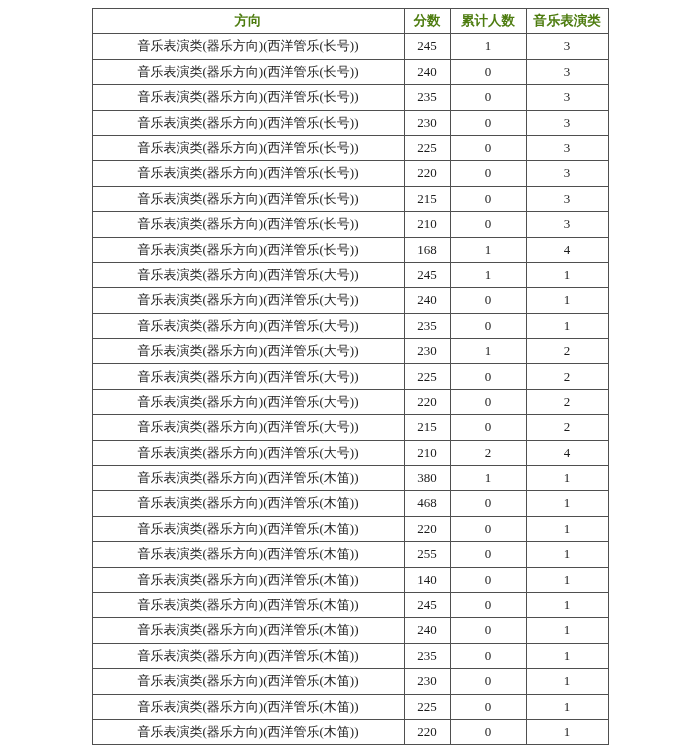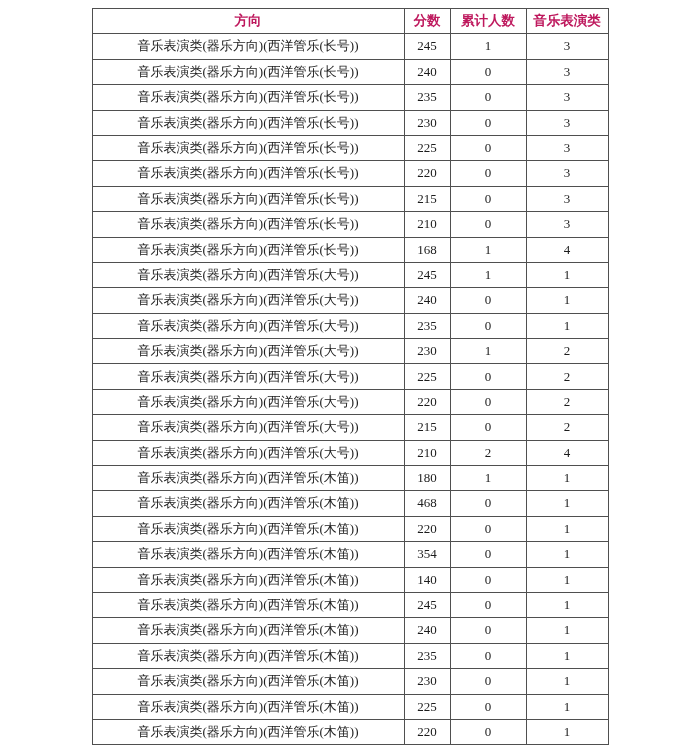--- a/index.html
+++ b/index.html
@@ -33,21 +33,21 @@
     font-size: 13px;
     line-height: 1.1;
     color: #1c1c1c;
     background: #ffffff;
     overflow: hidden;
     white-space: nowrap;
   }
   table.score-table th {
     font-weight: bold;
     font-size: 13.5px;
-    color: #be185d;
+    color: #4d7c0f;
   }
   col.col-direction { width: 312px; }
   col.col-score     { width: 46px;  }
   col.col-segment   { width: 76px;  }
   col.col-cumulative{ width: 82px;  }
 </style>
 </head>
 <body>
 
 <div class="page">
@@ -164,39 +164,39 @@
           <td>2</td>
         </tr>
         <tr>
           <td>音乐表演类(器乐方向)(西洋管乐(大号))</td>
           <td>210</td>
           <td>2</td>
           <td>4</td>
         </tr>
         <tr>
           <td>音乐表演类(器乐方向)(西洋管乐(木笛))</td>
-          <td>180</td>
+          <td>380</td>
           <td>1</td>
           <td>1</td>
         </tr>
         <tr>
           <td>音乐表演类(器乐方向)(西洋管乐(木笛))</td>
           <td>468</td>
           <td>0</td>
           <td>1</td>
         </tr>
         <tr>
           <td>音乐表演类(器乐方向)(西洋管乐(木笛))</td>
           <td>220</td>
           <td>0</td>
           <td>1</td>
         </tr>
         <tr>
           <td>音乐表演类(器乐方向)(西洋管乐(木笛))</td>
-          <td>354</td>
+          <td>255</td>
           <td>0</td>
           <td>1</td>
         </tr>
         <tr>
           <td>音乐表演类(器乐方向)(西洋管乐(木笛))</td>
           <td>140</td>
           <td>0</td>
           <td>1</td>
         </tr>
         <tr>

